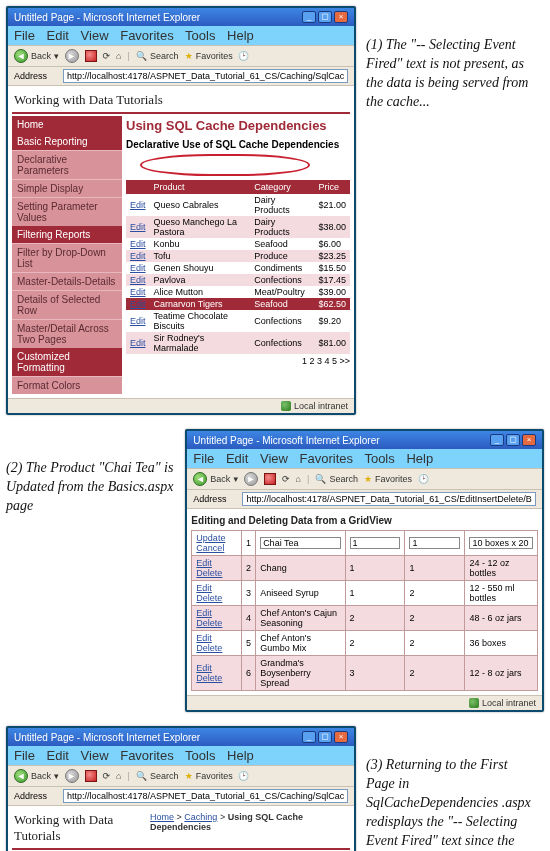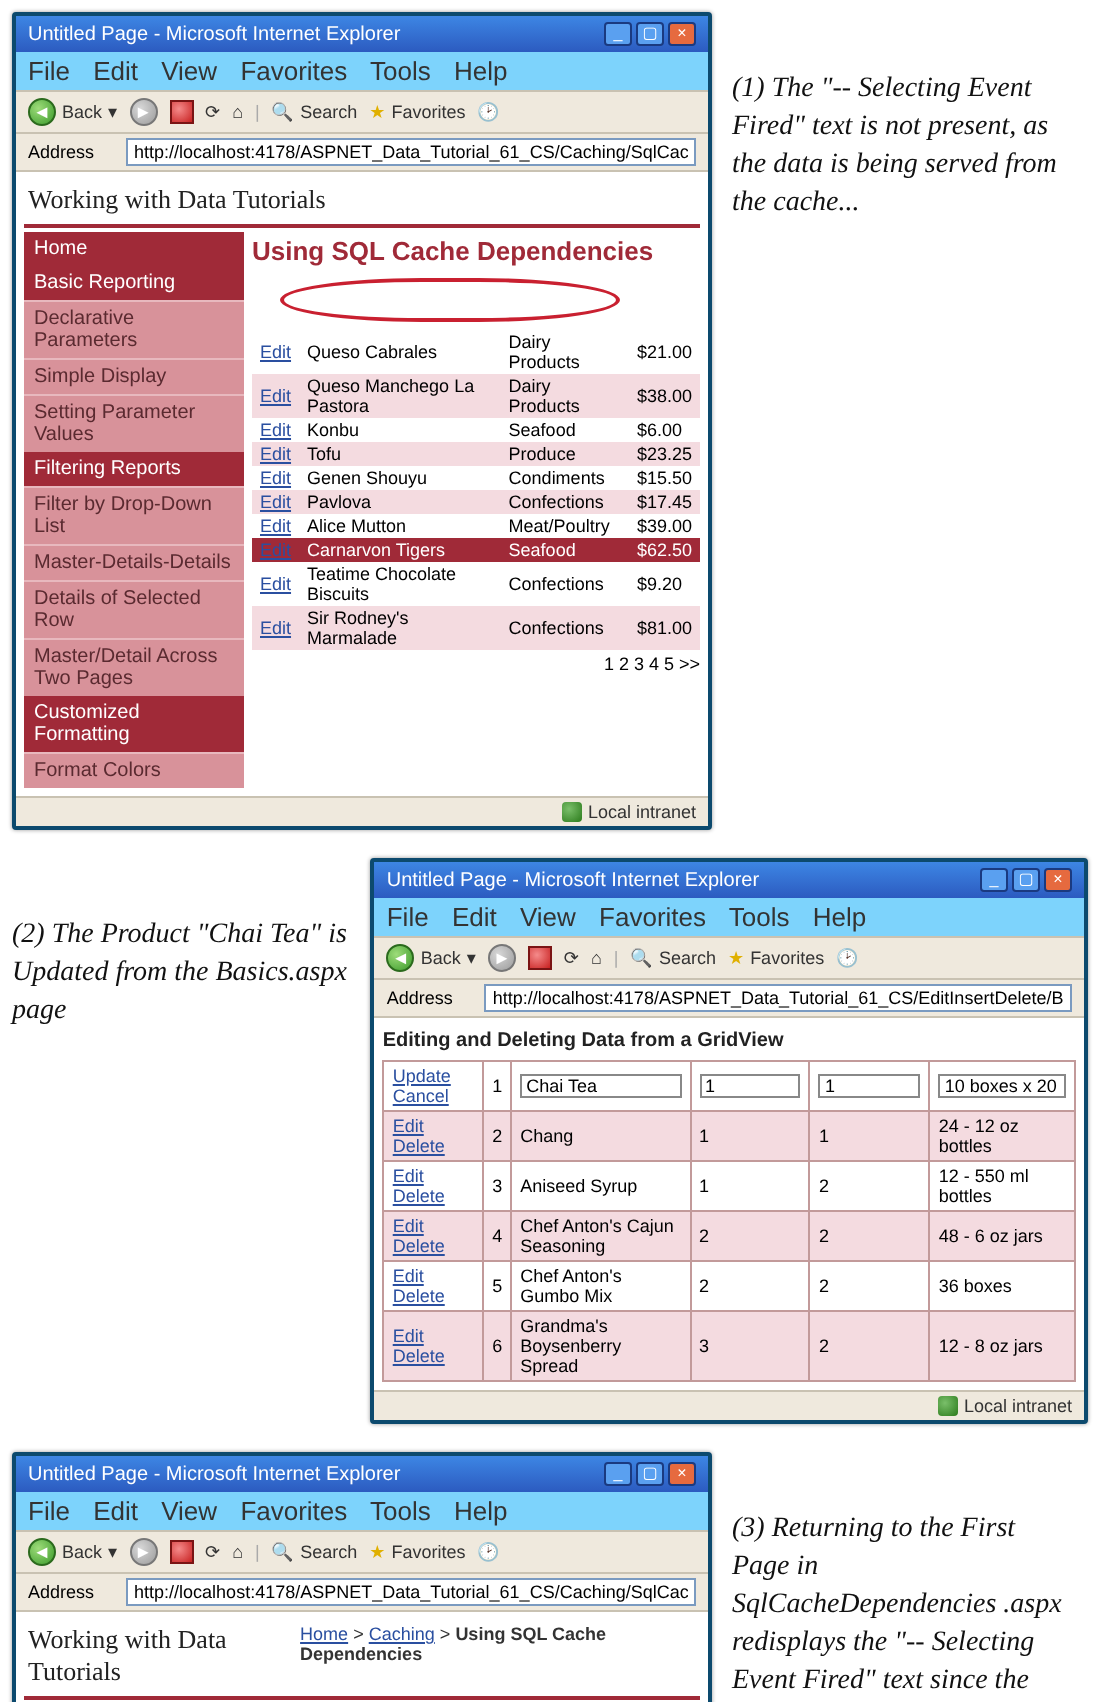--- a/index.html
+++ b/index.html
@@ -278,23 +278,30 @@
             <div class="navhdr">Filtering Reports</div>
             <div class="navitem">Filter by Drop-Down List</div>
             <div class="navitem">Master-Details-Details</div>
             <div class="navitem">Details of Selected Row</div>
             <div class="navitem">Master/Detail Across Two Pages</div>
             <div class="navhdr">Customized Formatting</div>
             <div class="navitem">Format Colors</div>
           </div>
         <div class="content">
           <div class="h1">Using SQL Cache Dependencies</div>
+          <div class="h2">Declarative Use of SQL Cache Dependencies</div>
           <div class="oval"></div>
           <table class="data" id="tbl1">
               <tbody>
+                <tr>
+                  <th></th>
+                  <th>Product</th>
+                  <th>Category</th>
+                  <th>Price</th>
+                </tr>
                 <tr class="">
                   <td><a>Edit</a></td>
                   <td>Queso Cabrales</td>
                   <td>Dairy Products</td>
                   <td>$21.00</td>
                 </tr>
                 <tr class="alt">
                   <td><a>Edit</a></td>
                   <td>Queso Manchego La Pastora</td>
                   <td>Dairy Products</td>

